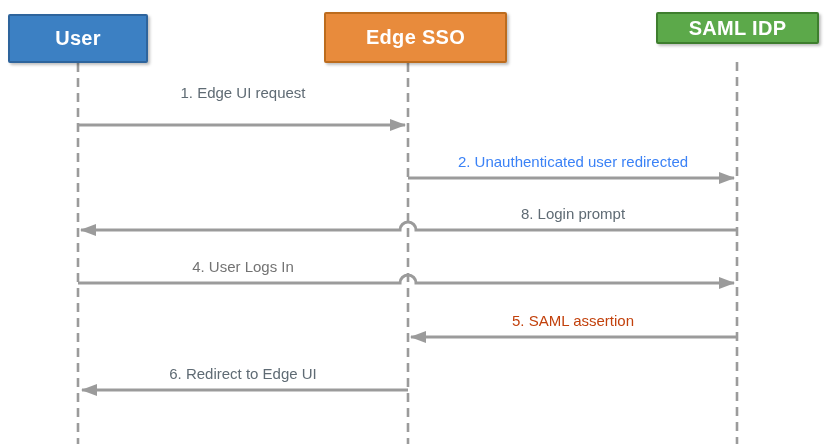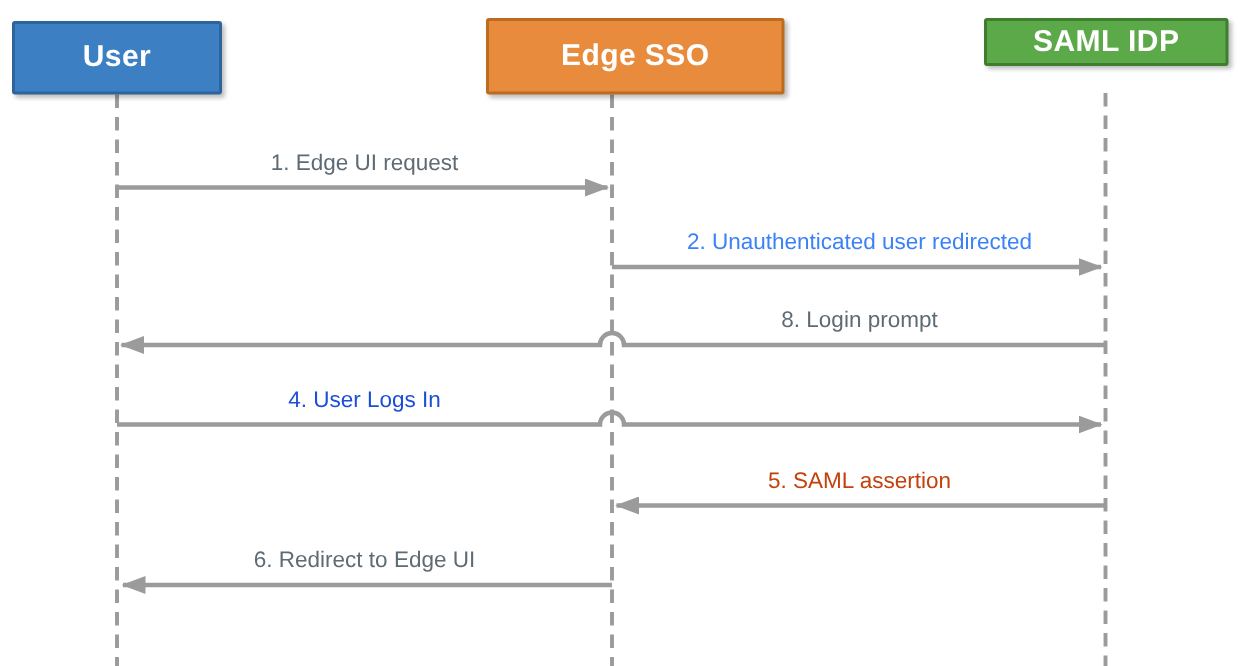--- a/index.html
+++ b/index.html
@@ -78,33 +78,33 @@
       <path class="msg-line" d="M78 283 L400 283 A8 8 0 0 1 416 283 L734 283" marker-end="url(#arrowhead)" stroke="#9b9b9b"></path>
       <path class="msg-line" d="M737 337 L411 337" marker-end="url(#arrowhead)" stroke="#9b9b9b"></path>
       <path class="msg-line" d="M408 390 L82 390" marker-end="url(#arrowhead)" stroke="#9b9b9b"></path>
     </g>
   </svg>
 
   <div class="actor" style="left: 8px; top: 14px; width: 140px; height: 49px; background-color: rgb(60, 128, 195); border-color: rgb(46, 100, 156);">
     <span>User</span>
   </div>
 
-  <div class="actor" style="left: 324px; top: 12px; width: 199px; height: 51px; background-color: rgb(232, 139, 60); border-color: rgb(188, 108, 30);">
+  <div class="actor" style="left: 324px; top: 12px; width: 183px; height: 51px; background-color: rgb(232, 139, 60); border-color: rgb(188, 108, 30);">
     <span>Edge SSO</span>
   </div>
 
   <div class="actor" style="left: 656px; top: 12px; width: 163px; height: 32px; background-color: rgb(92, 169, 74); border-color: rgb(62, 126, 46);">
     <span>SAML IDP</span>
   </div>
 
-  <div class="msg-label" style="left: 243px; top: 99px; color: rgb(95, 107, 116);">1. Edge UI request</div>
+  <div class="msg-label" style="left: 243px; top: 83px; color: rgb(95, 107, 116);">1. Edge UI request</div>
 
   <div class="msg-label" style="left: 573px; top: 152px; color: #3b82f6;">2. Unauthenticated user redirected</div>
 
   <div class="msg-label" style="left: 573px; top: 204px; color: rgb(95, 107, 116);">8. Login prompt</div>
 
-  <div class="msg-label" style="left: 243px; top: 257px; color: #1d4ed8;">4. User Logs In</div>
+  <div class="msg-label" style="left: 243px; top: 257px; color: #737373;">4. User Logs In</div>
 
   <div class="msg-label" style="left: 573px; top: 311px; color: #c2410c;">5. SAML assertion</div>
 
   <div class="msg-label" style="left: 243px; top: 364px; color: rgb(95, 107, 116);">6. Redirect to Edge UI</div>
 
 </div>
 
 </body></html>

